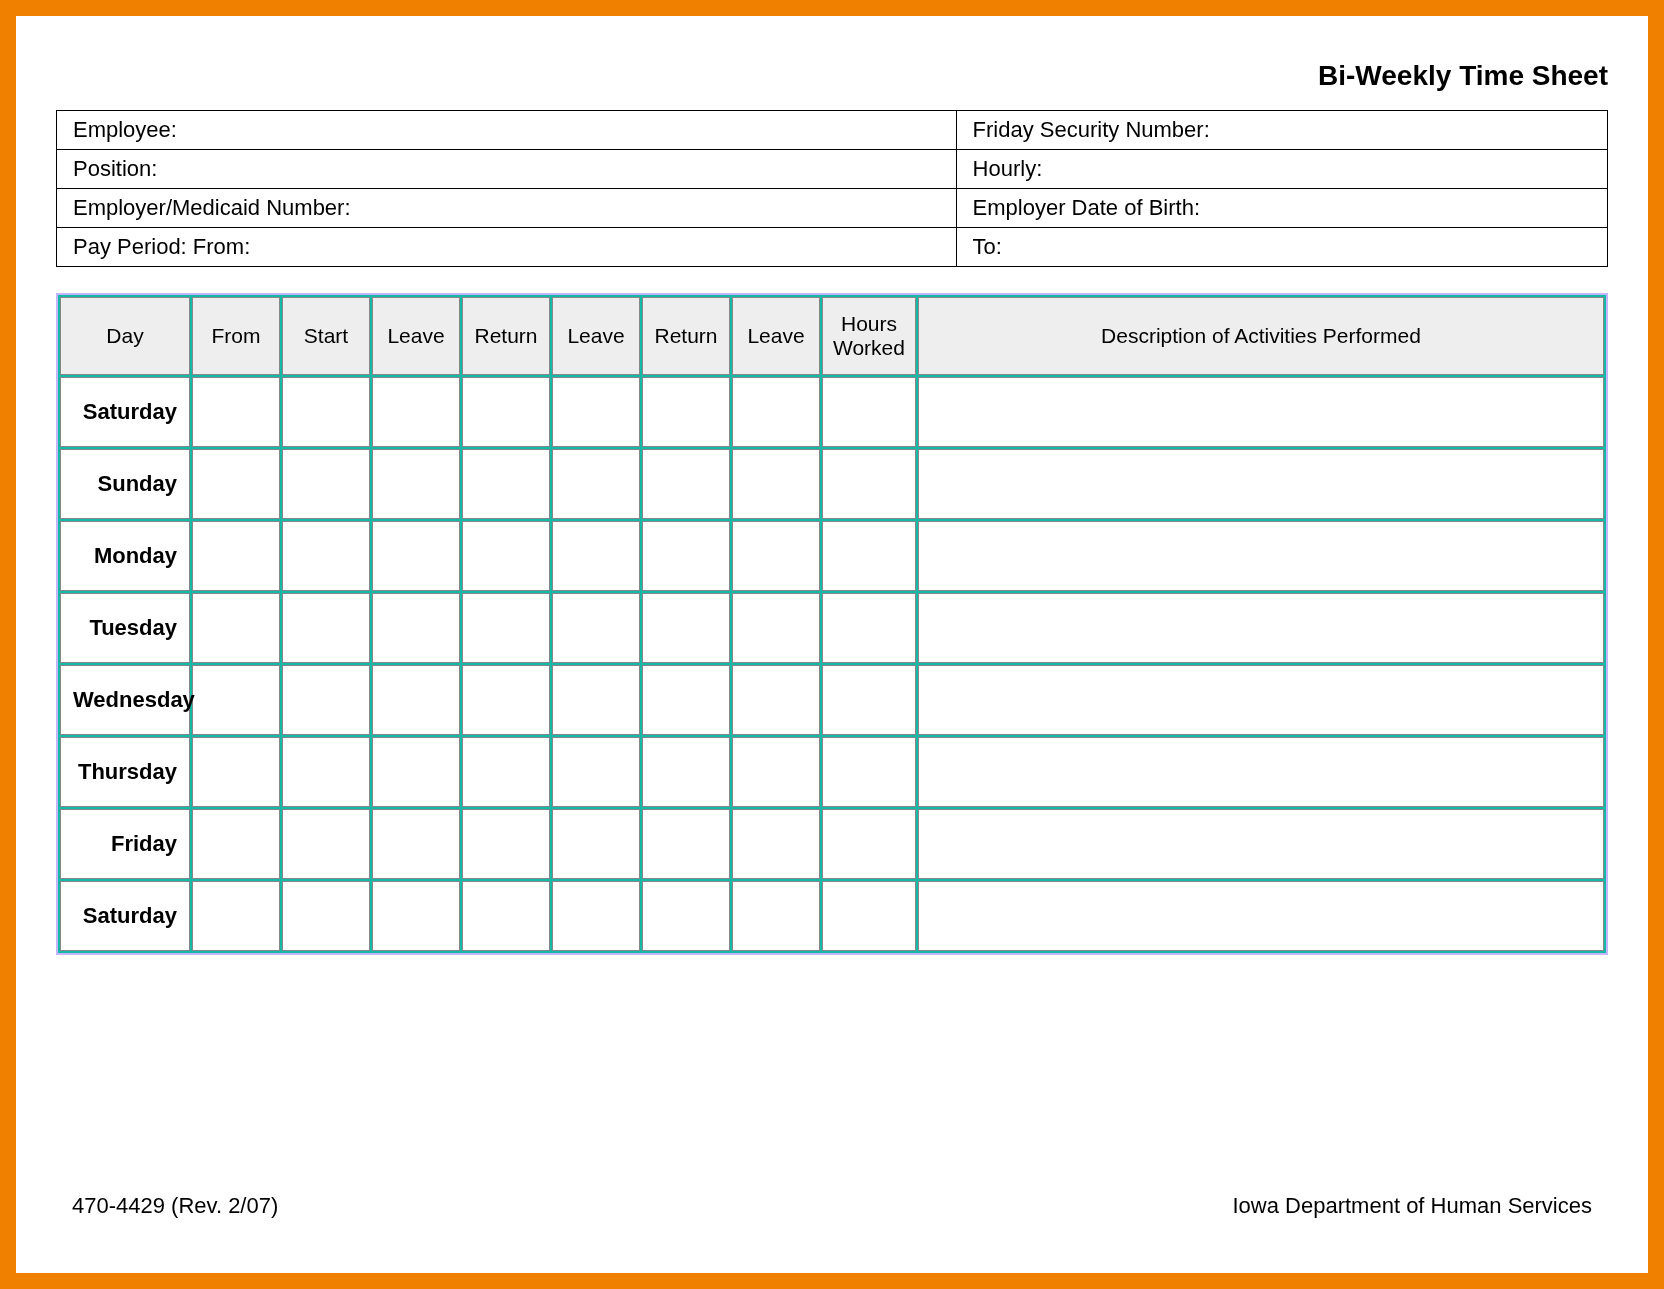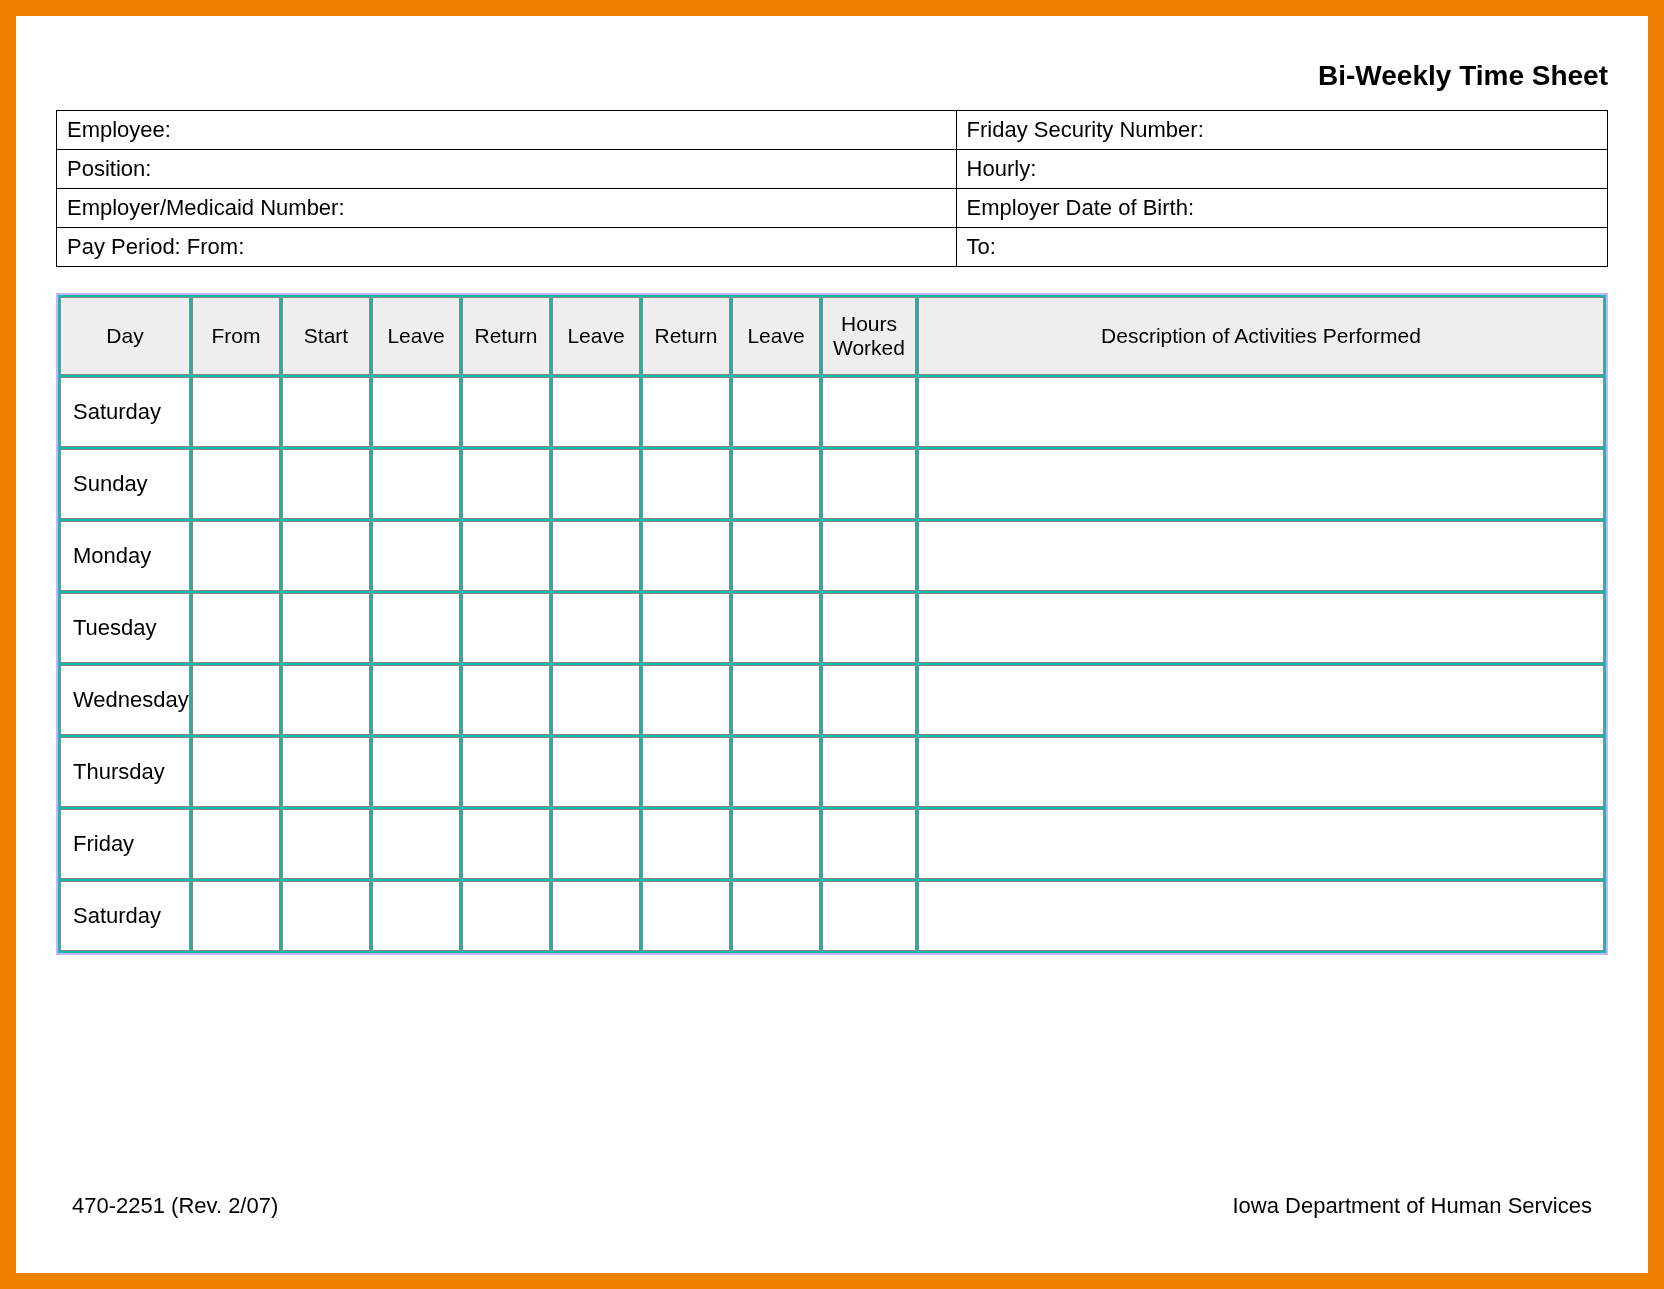--- a/index.html
+++ b/index.html
@@ -29,21 +29,21 @@
   
   table.info {
     width: 100%;
     border-collapse: collapse;
     table-layout: fixed;
     margin-bottom: 26px;
   }
   table.info td {
     border: 1px solid #000;
     font-size: 22px;
-    padding: 4px 10px;
+    padding: 4px 16px;
     height: 30px;
     vertical-align: middle;
   }
   table.info col.left  { width: 58%; }
   table.info col.right { width: 42%; }
 
   
   table.grid {
     width: 100%;
     border-collapse: separate;
@@ -63,21 +63,22 @@
   }
   table.grid td {
     background: #fff;
     border: 1px solid #888;
     height: 68px;
     font-size: 22px;
     padding: 0 12px;
     vertical-align: middle;
   }
   table.grid td.daycell {
-    text-align: left;
+    text-align: right;
+    font-weight: bold;
   }
   
   table.grid col.c-day    { width: 130px; }
   table.grid col.c-small  { width: 88px;  }
   table.grid col.c-hours  { width: 94px;  }
   table.grid col.c-desc   { width: auto;  }
 
   .footer {
     position: absolute;
     left: 56px;
@@ -240,17 +241,17 @@
         <td></td>
         <td></td>
         <td></td>
         <td></td>
         <td></td>
       </tr>
     </tbody>
   </table>
 
   <div class="footer">
-    <span>470-2251  (Rev. 2/07)</span>
+    <span>470-4429  (Rev. 2/07)</span>
     <span class="right">Iowa Department of Human Services</span>
   </div>
 
 </div>
 
 </body></html>

